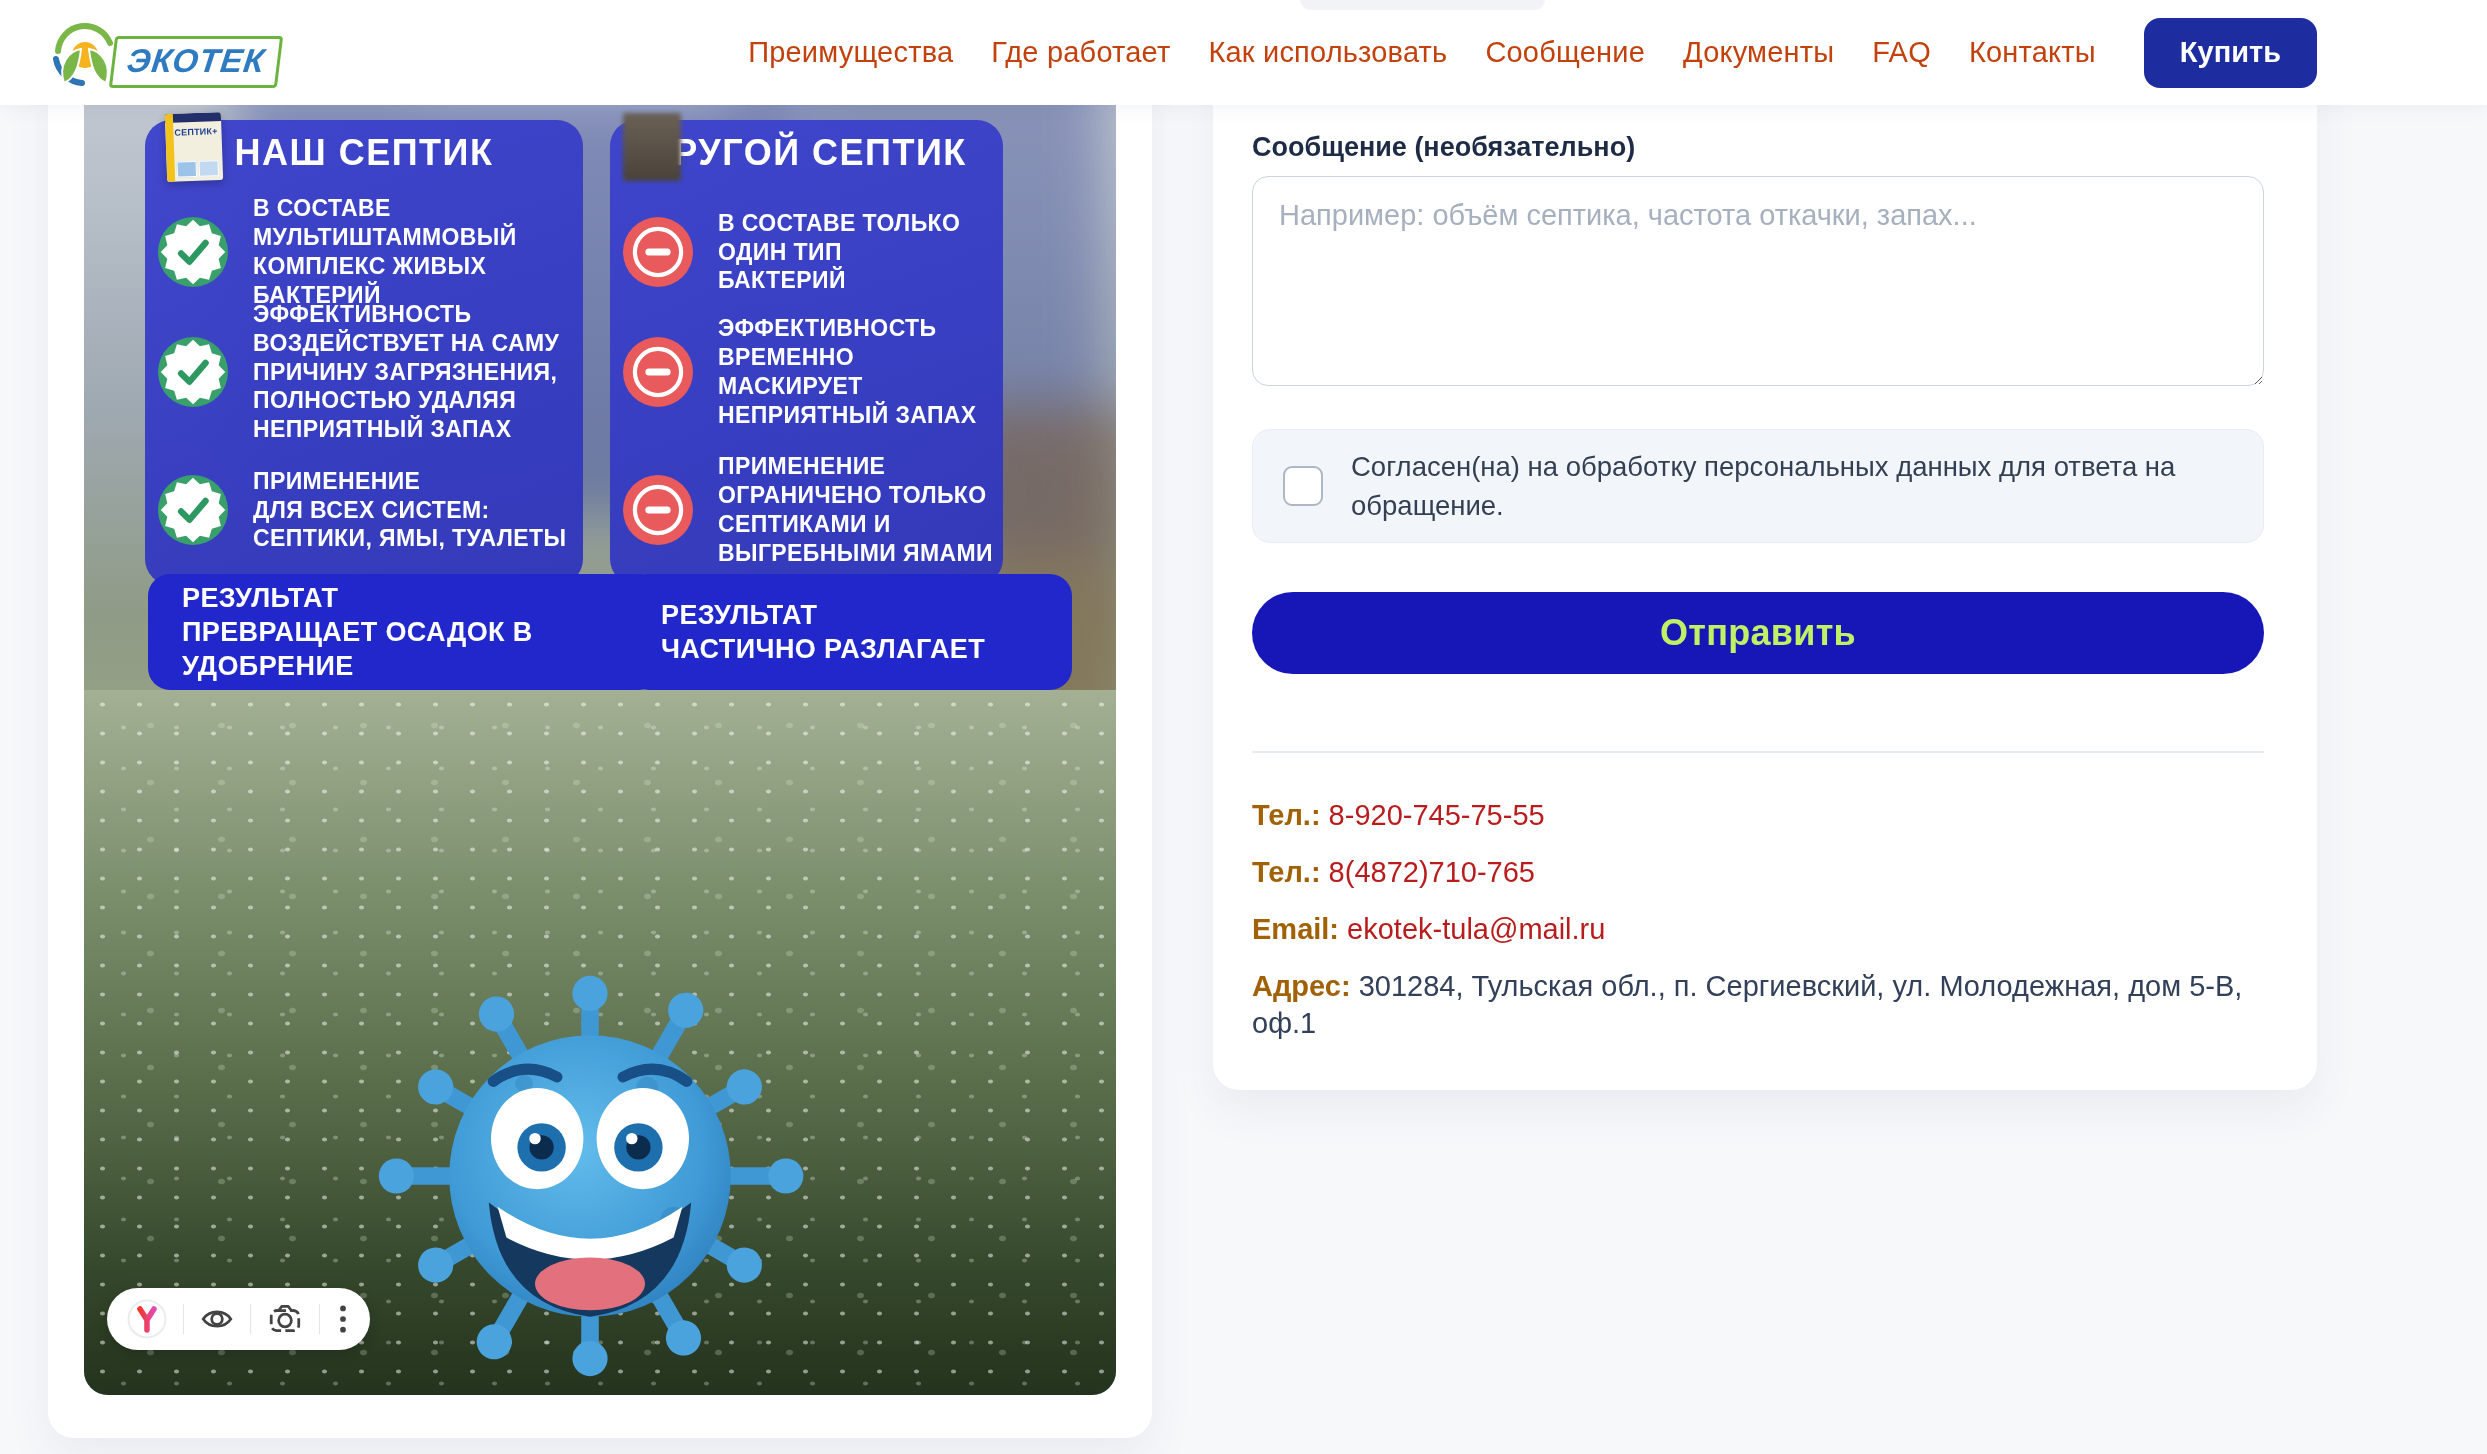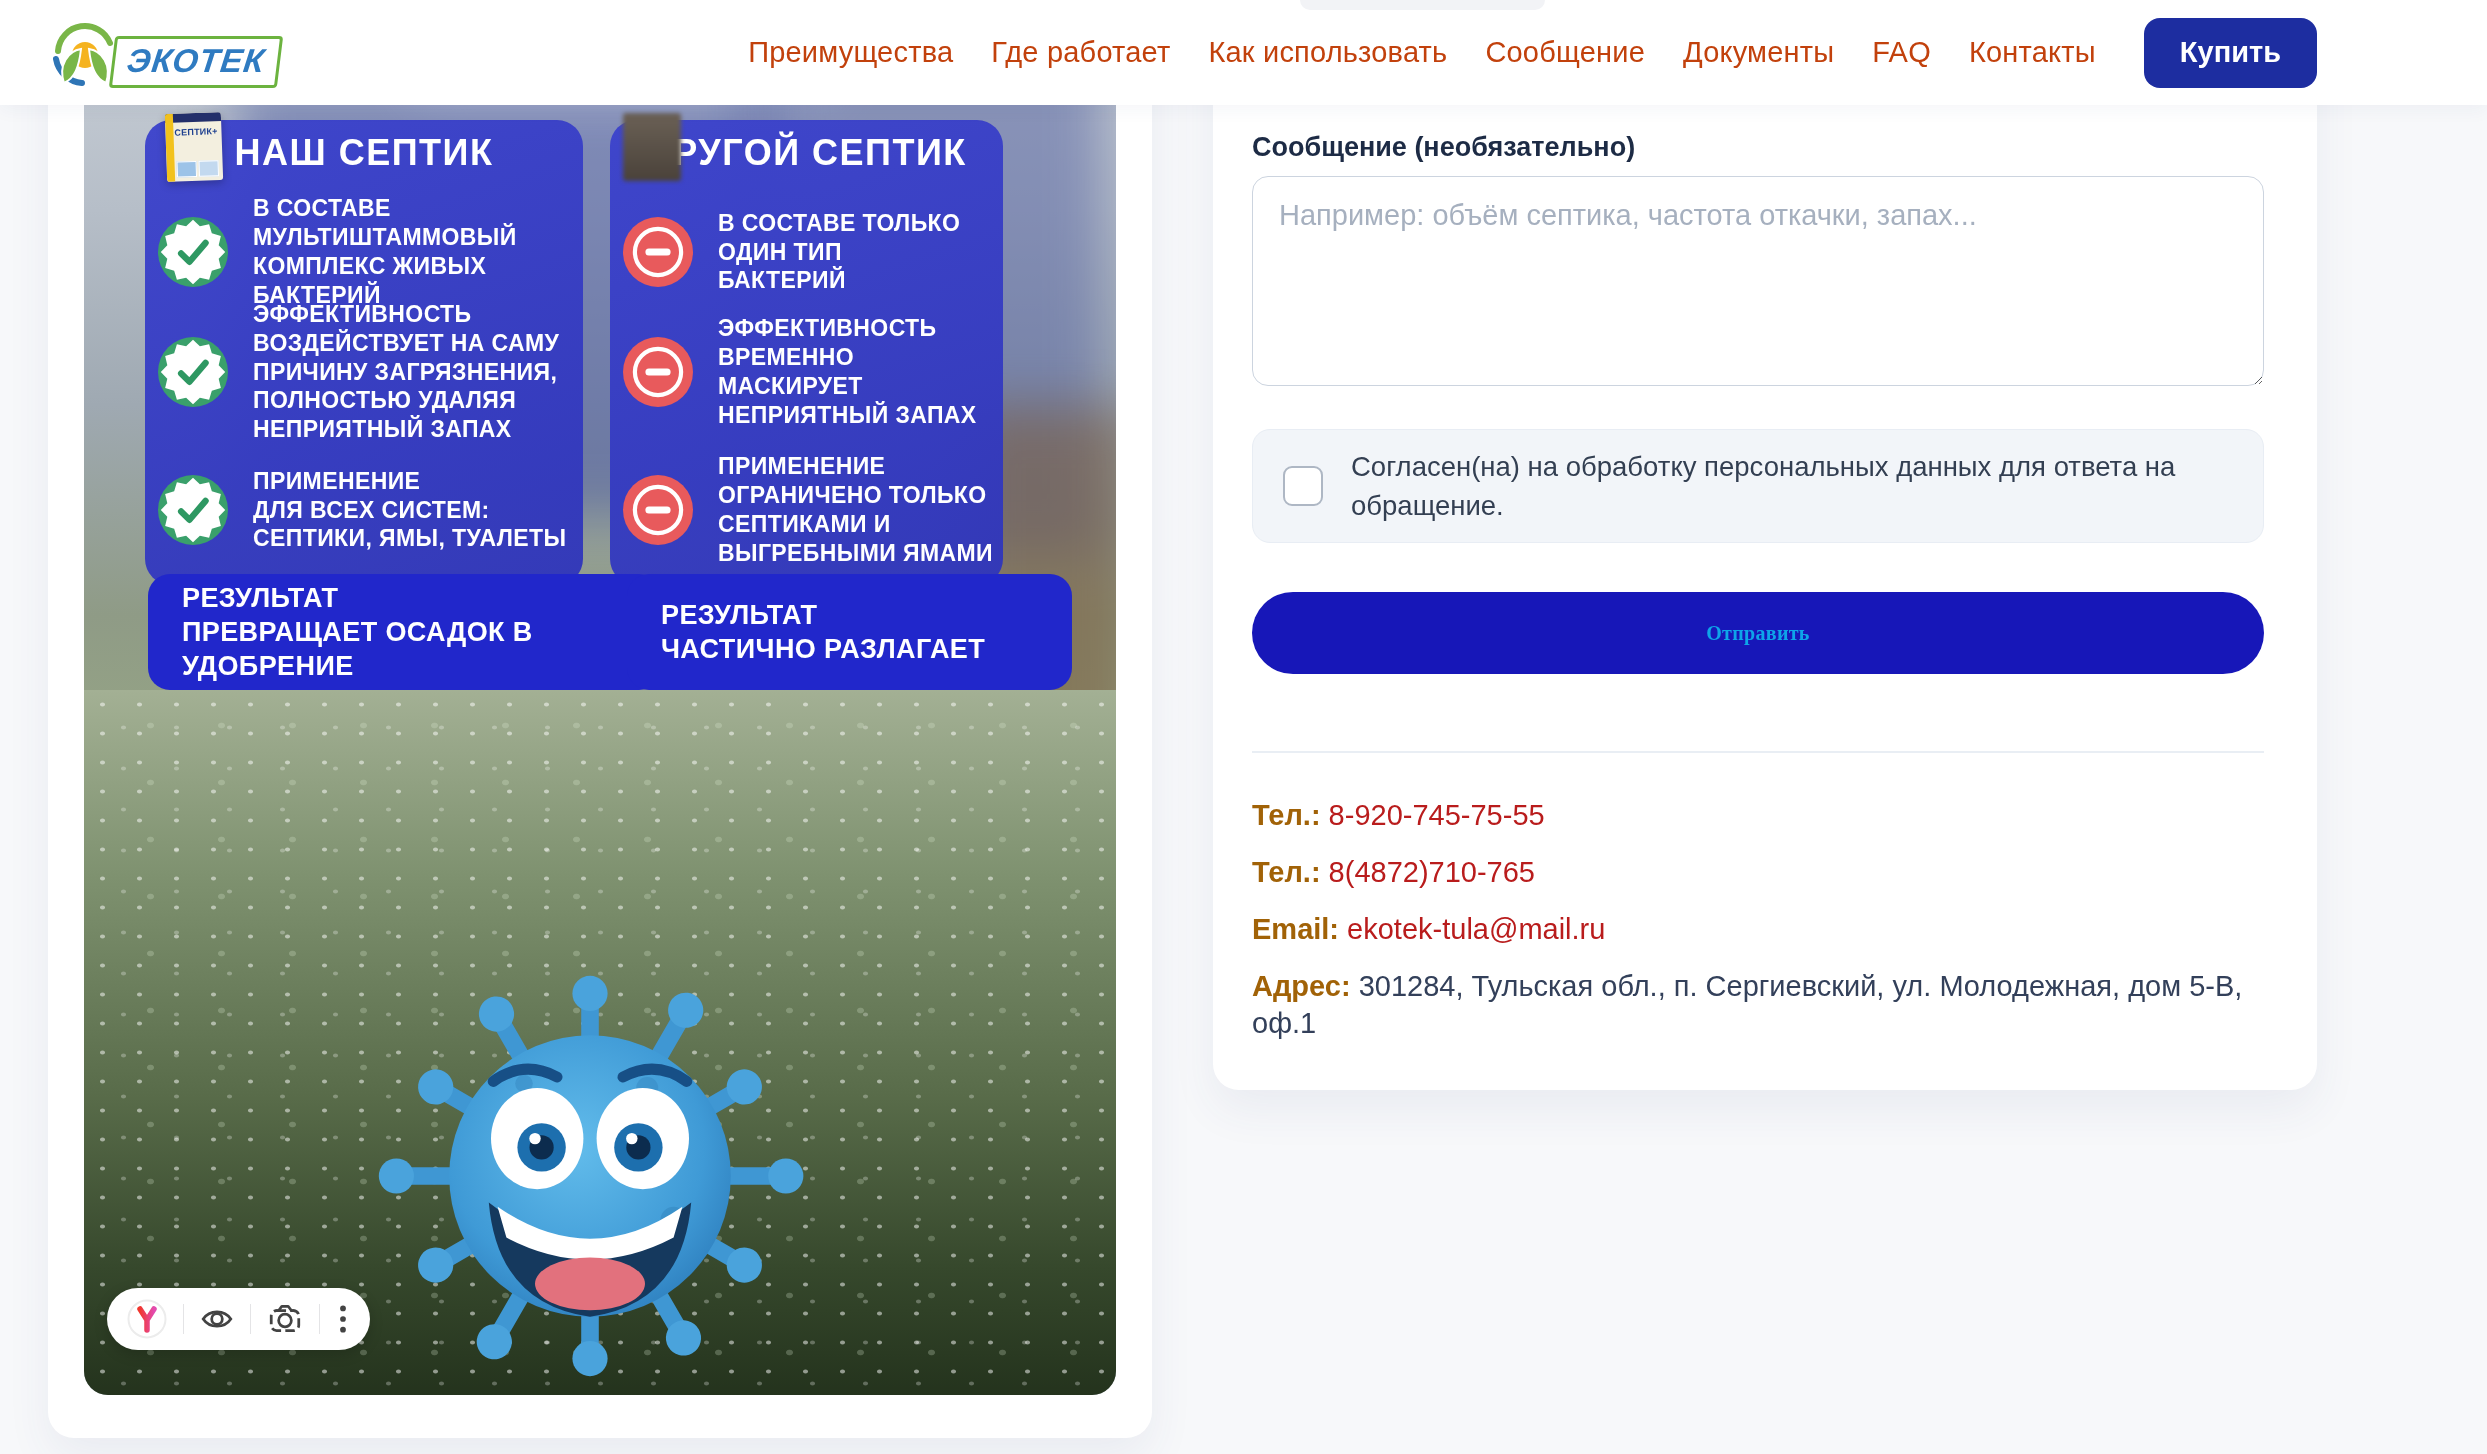--- a/index.html
+++ b/index.html
@@ -157,22 +157,22 @@
   }
   .consent input[type=checkbox] {
     appearance:none; -webkit-appearance:none; flex:0 0 40px;
     width:40px; height:40px; background:#fff; border:2px solid #aeb7c4;
     border-radius:9px; cursor:pointer;
   }
   .consent-text { font-size:27.5px; color:#333f52; line-height:1.42; max-width:830px; }
   .submit-btn {
     position:absolute; left:0; top:672px; width:1012px; height:82px;
     background:#1717b8; border:none; border-radius:41px; cursor:pointer;
-    color:#0ea5e9; font-size:20px; font-weight:600; letter-spacing:.3px;
-    font-family:Liberation Serif, serif;
+    color:#bef264; font-size:36px; font-weight:600; letter-spacing:.3px;
+    font-family:Liberation Sans, sans-serif;
   }
   .fc-divider { position:absolute; left:0; top:831px; width:1012px; height:2px; background:#e9eef4; }
   .contacts { position:absolute; left:0; top:877px; width:1012px; }
   .contact-line { font-size:29px; line-height:37px; margin-bottom:20px; }
   .c-label { font-weight:700; color:#a16207; }
   .c-link  { color:#b91c1c; text-decoration:none; cursor:pointer; }
   .c-plain { color:#33405a; }
 </style>
 </head>
 <body>

